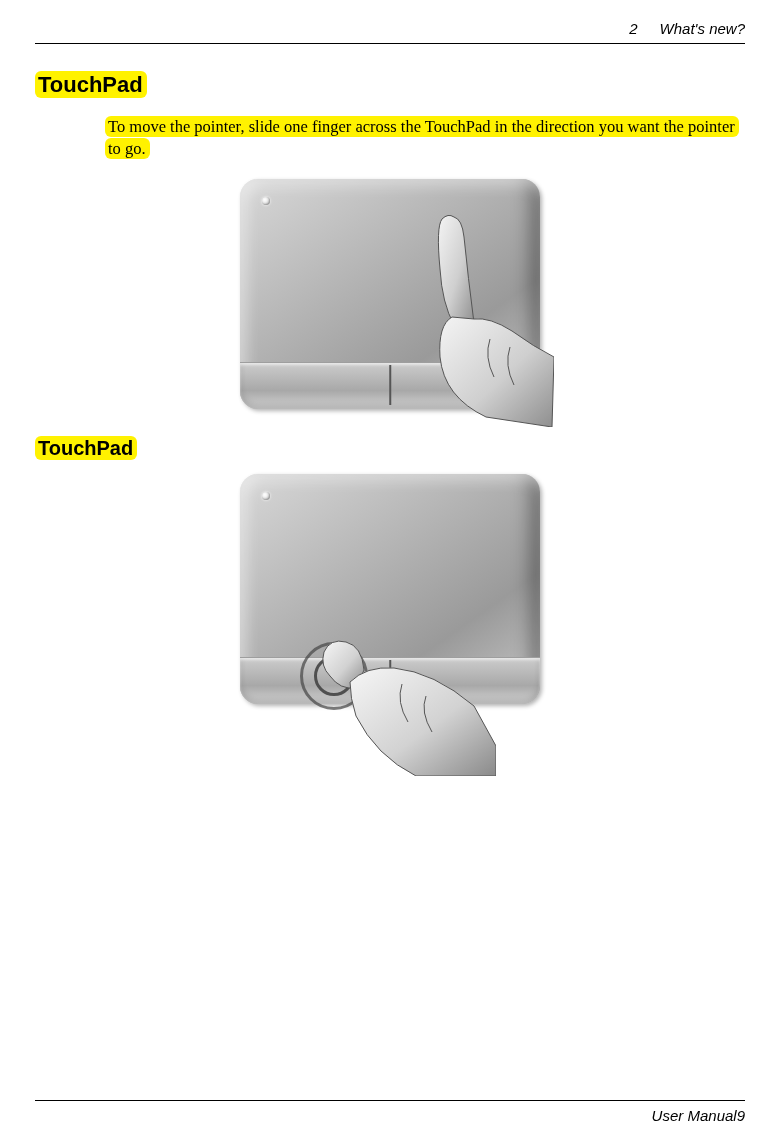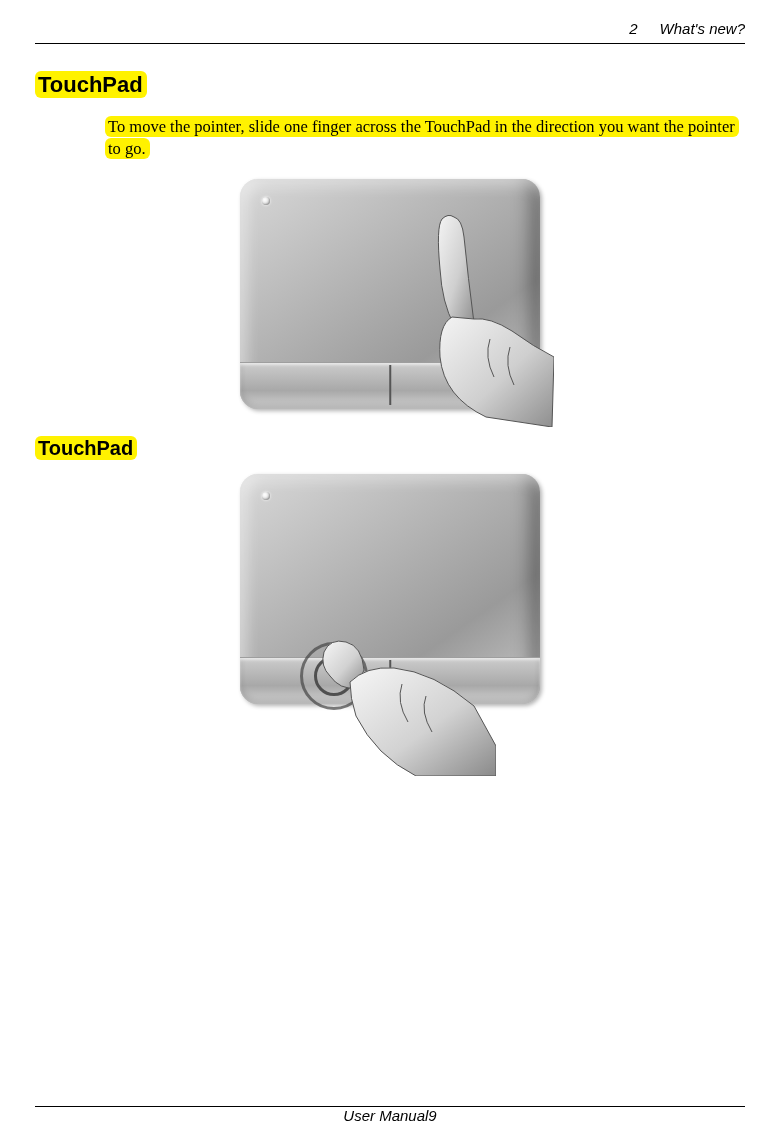--- a/index.html
+++ b/index.html
@@ -121,23 +121,23 @@
     border-radius: 50%;
   }
   .press-ring.outer { width: 62px; height: 62px; opacity:0.7;}
   .press-ring.inner { width: 34px; height: 34px; opacity:0.9;}
   .footer {
     position: absolute;
     left: 35px;
     right: 35px;
     bottom: 24px;
     border-top: 1px solid #000;
-    padding-top: 0;
+    padding-top: 6px;
     display: flex;
-    justify-content: center;
+    justify-content: flex-end;
     font-style: italic;
     font-family: Arial, Helvetica, sans-serif;
     font-size: 15px;
   }
 </style>
 </head>
 <body>
 
 <div class="page">
 

